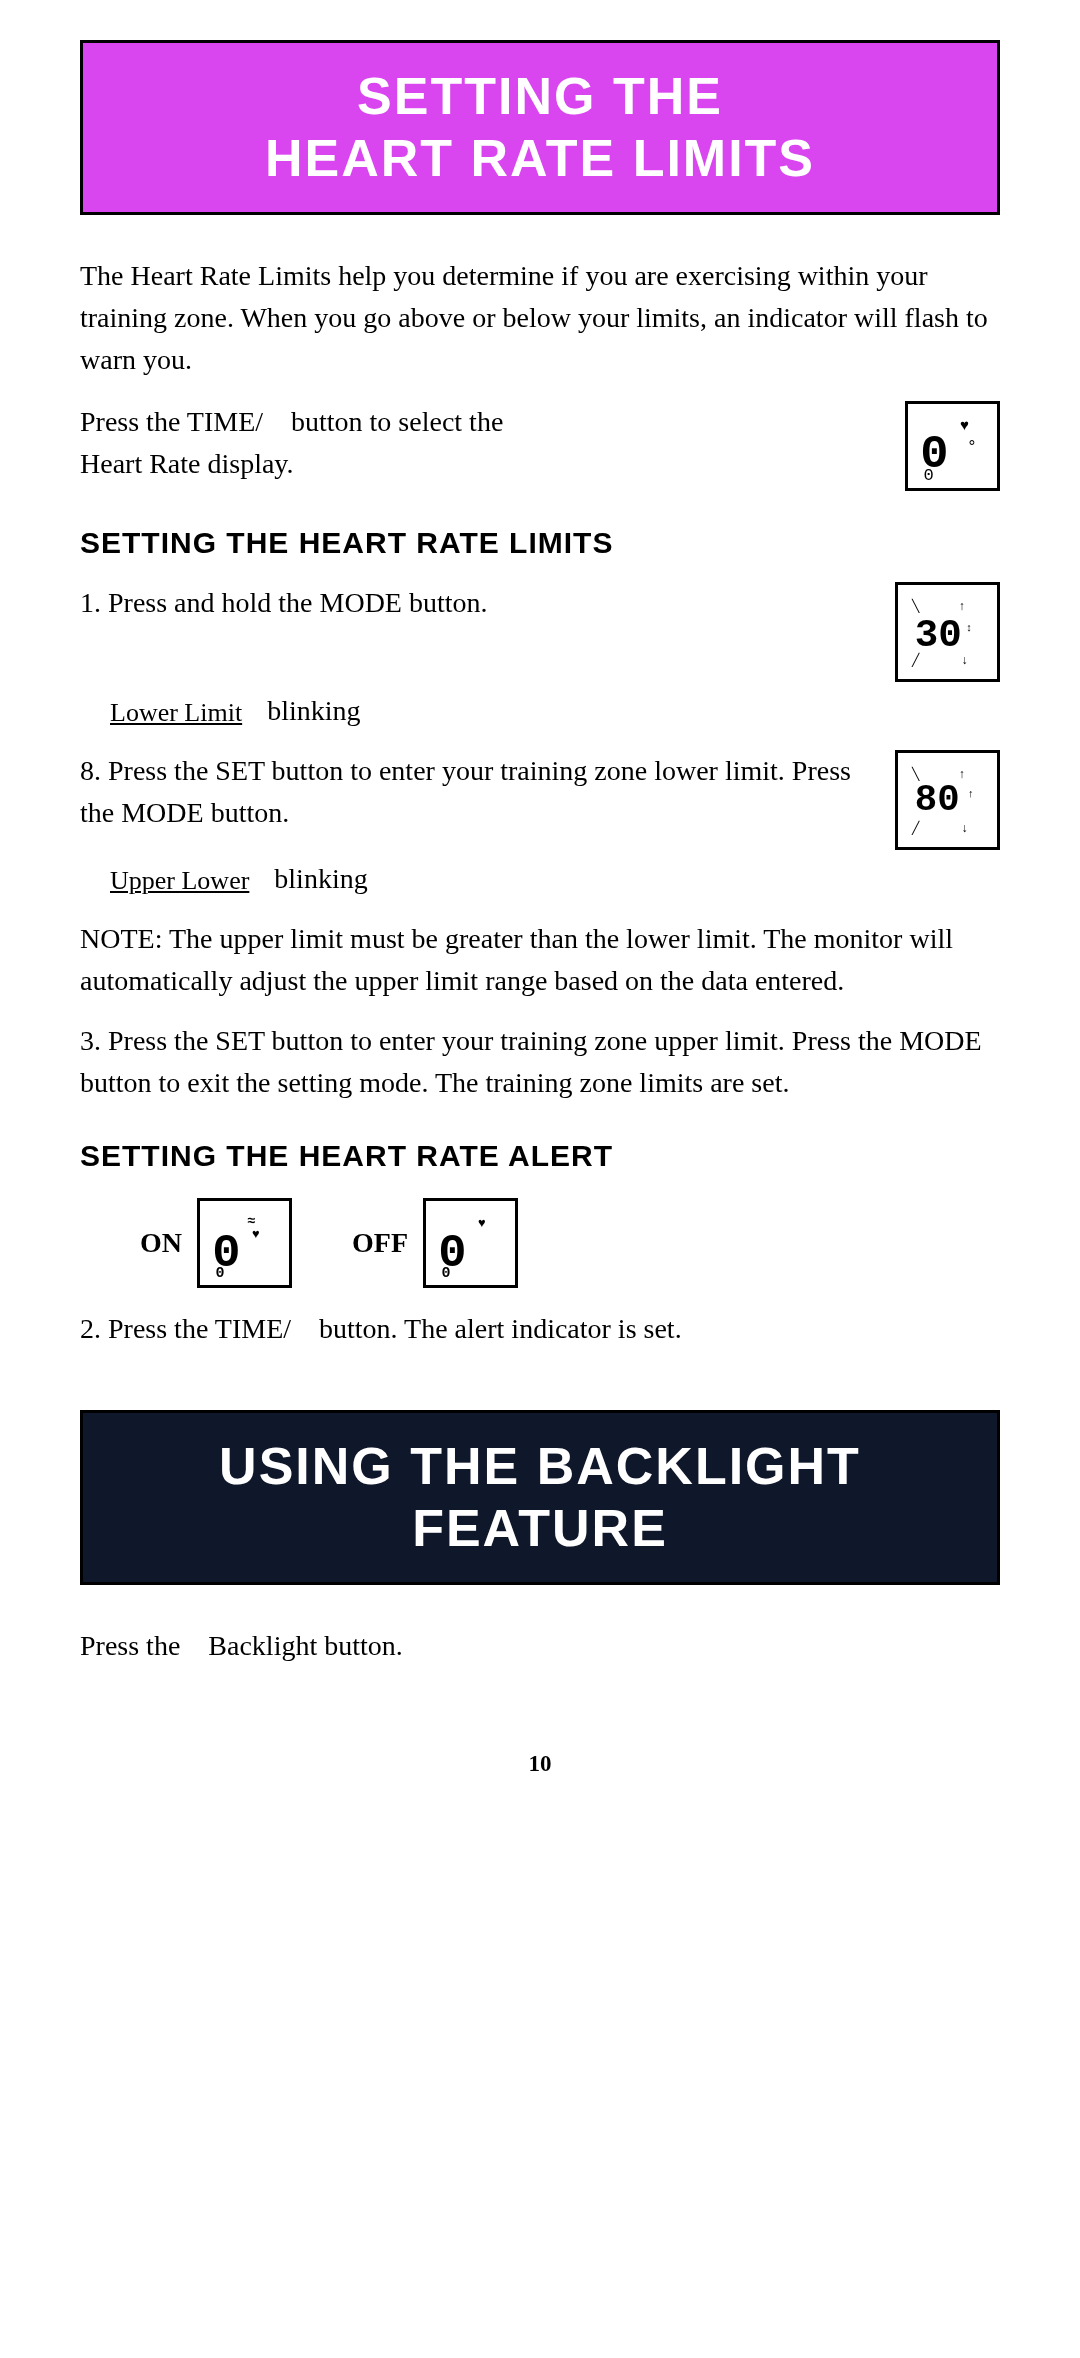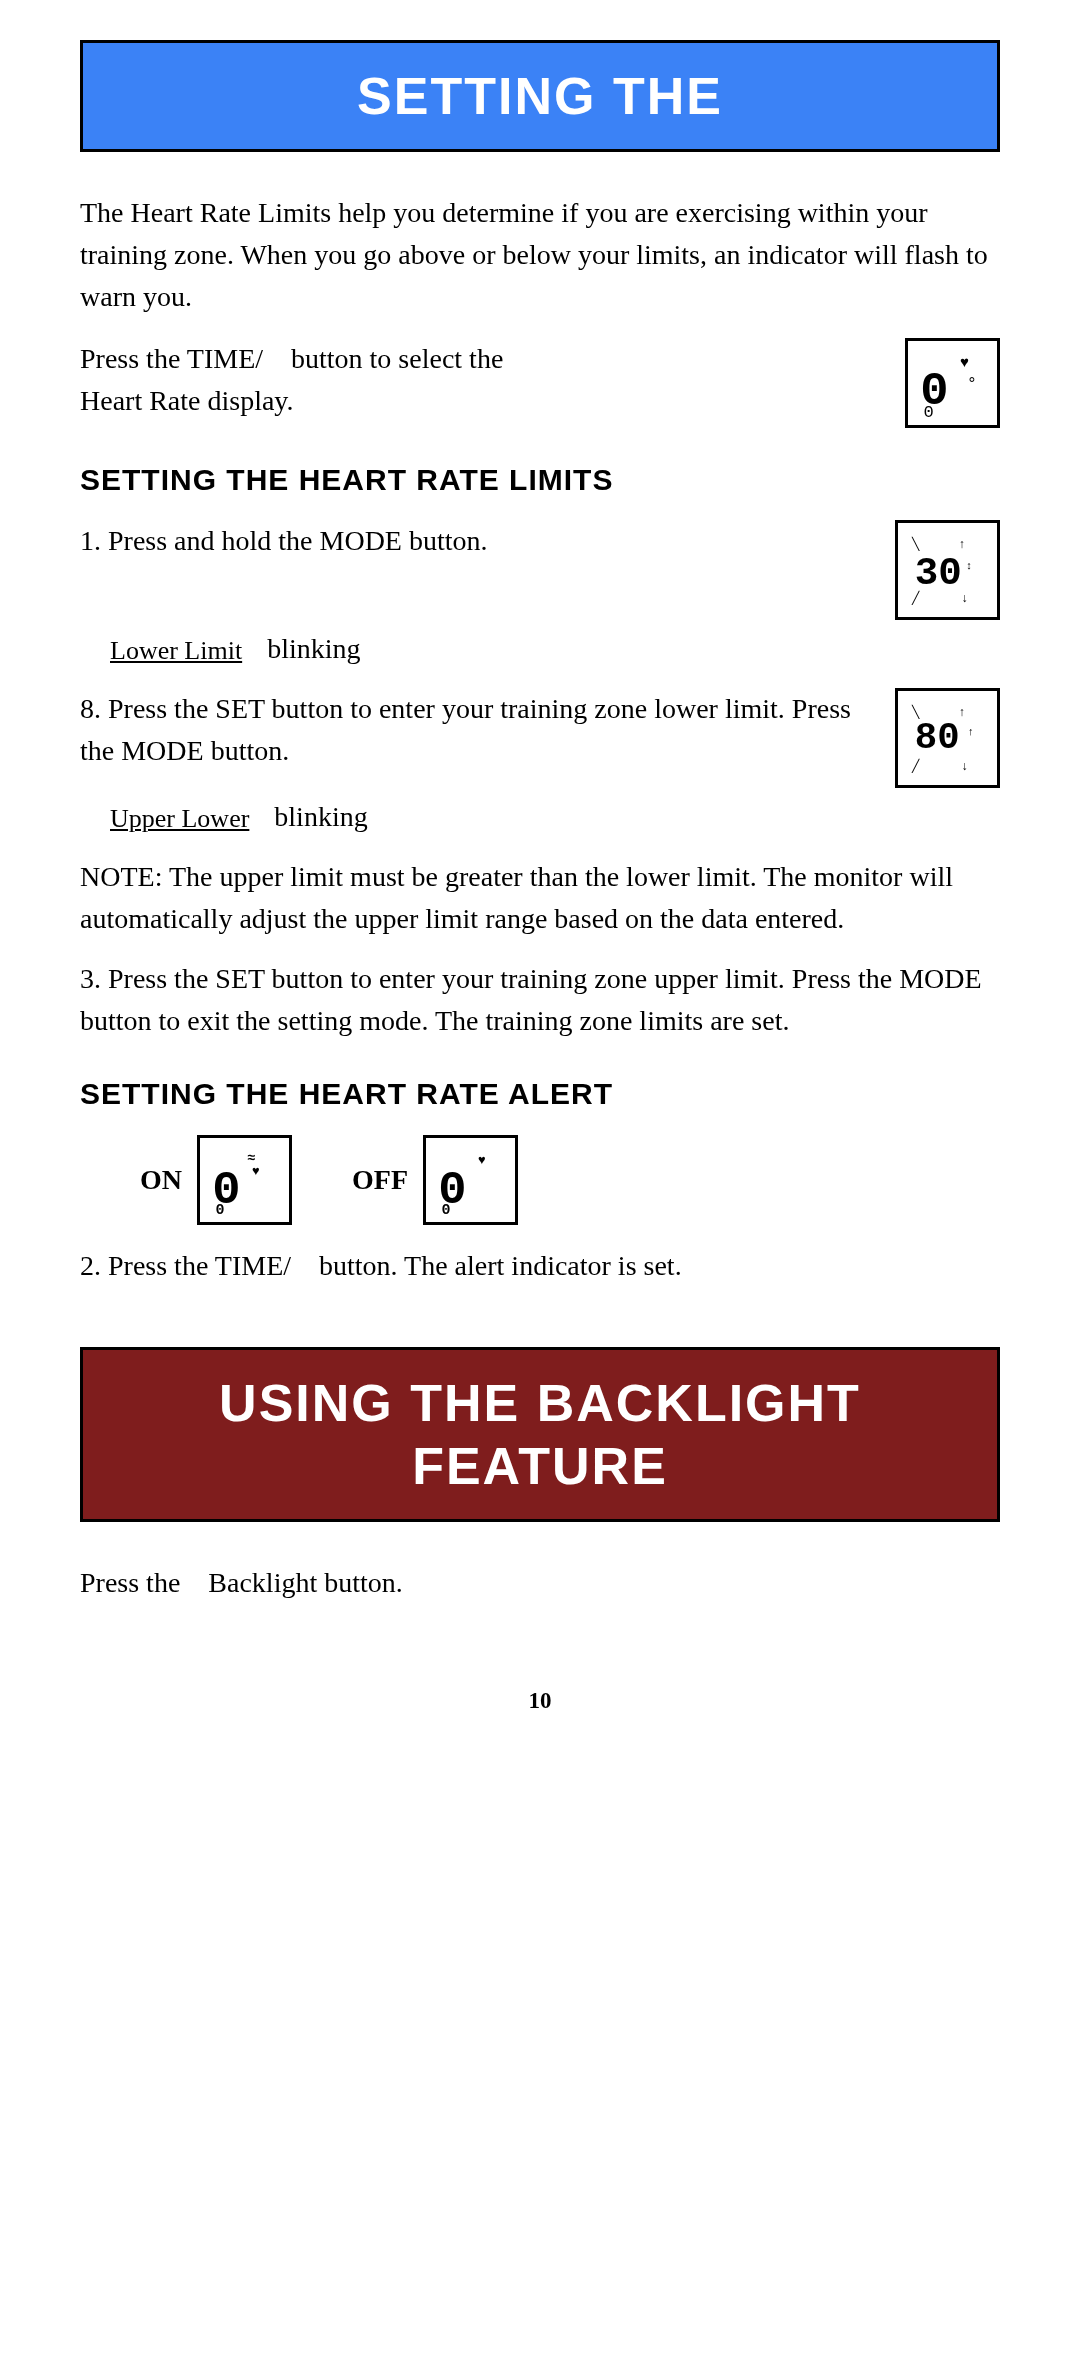--- a/index.html
+++ b/index.html
@@ -19,21 +19,21 @@
       line-height: 1.45;
     }
 
     .page-container {
       max-width: 920px;
       margin: 0 auto;
     }
 
     
     .section-header {
-      background: #3b82f6;
+      background: #d946ef;
       color: #ffffff;
       text-align: center;
       padding: 22px 30px;
       margin-bottom: 40px;
       border: 3px solid #000;
     }
 
     .section-header h1 {
       font-family: Arial, Helvetica, sans-serif;
       font-size: 52px;
@@ -134,21 +134,21 @@
     .alert-display-item {
       display: flex;
       align-items: center;
       gap: 15px;
       font-size: 28px;
       font-weight: bold;
     }
 
     
     .backlight-header {
-      background: #7f1d1d;
+      background: #0f172a;
       color: #ffffff;
       text-align: center;
       padding: 22px 36px;
       margin-top: 60px;
       margin-bottom: 40px;
       border: 3px solid #000;
     }
 
     .backlight-header h2 {
       font-family: Arial, Helvetica, sans-serif;
@@ -191,20 +191,21 @@
     }
   </style>
 </head>
 <body>
 
 <div class="page-container">
 
   <div class="section-header">
     <h1>
       <span>SETTING THE</span><br>
+      <span>HEART RATE LIMITS</span>
     </h1>
   </div>
 
   <p class="body-text">The Heart Rate Limits help you determine if you are exercising within your training zone. When you go above or below your limits, an indicator will flash to warn you.</p>
 
   <div class="inline-with-display">
     <div class="text-part">
       Press the TIME/&nbsp;&nbsp;&nbsp; button to select the<br>Heart Rate display.
     </div>
 

